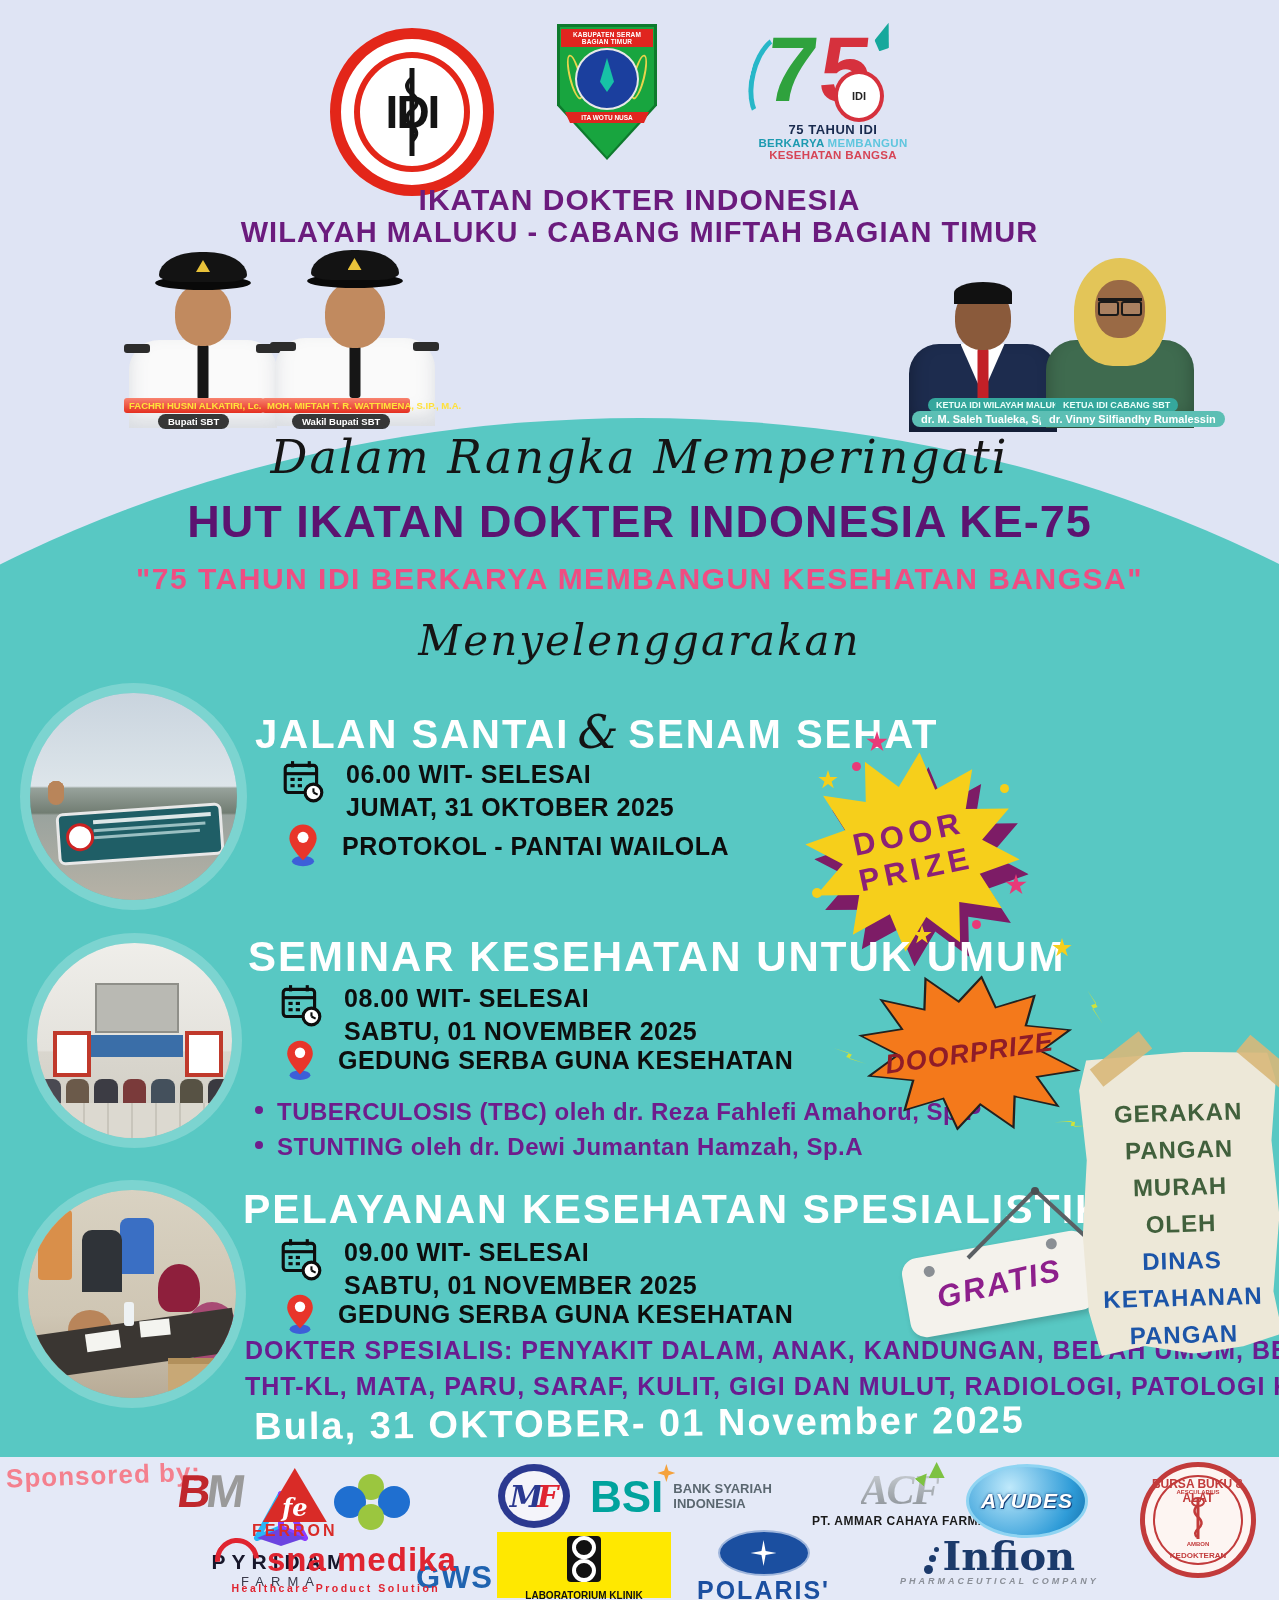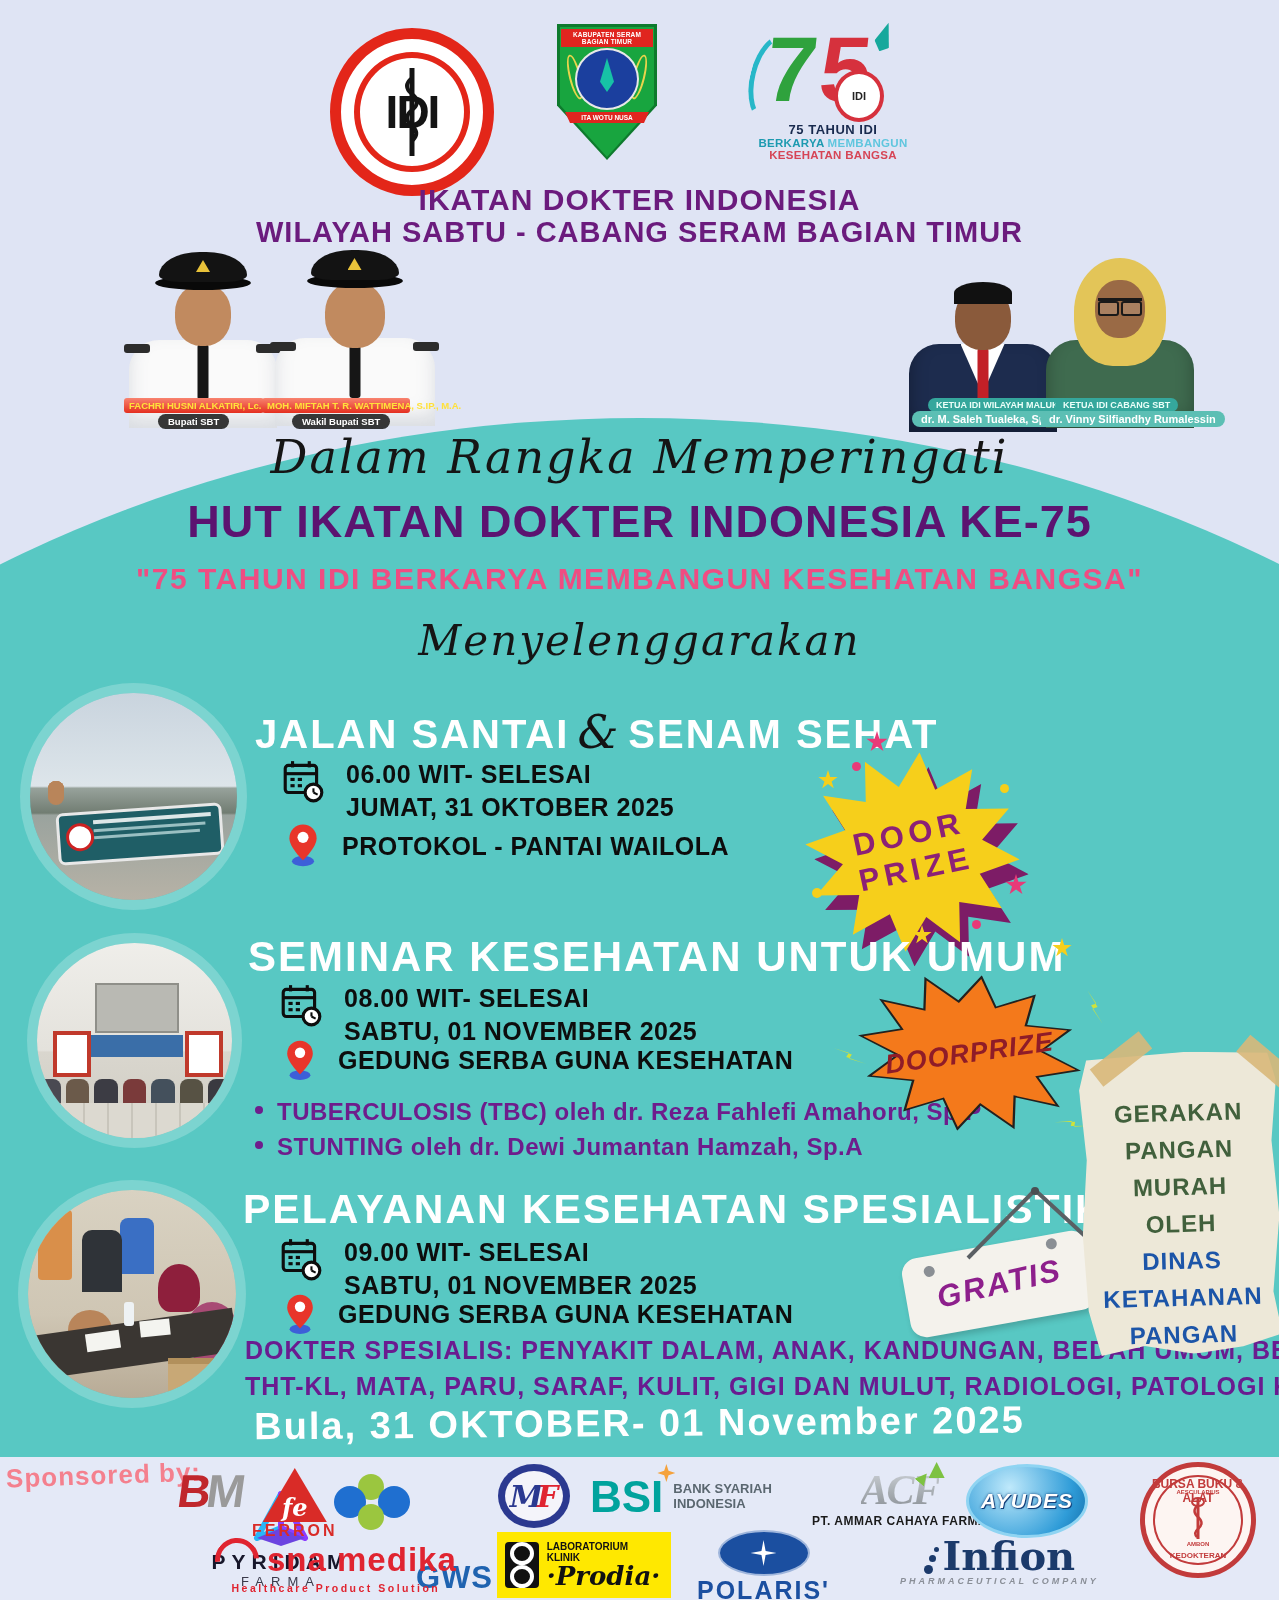--- a/index.html
+++ b/index.html
@@ -166,21 +166,21 @@
                border:3px solid #8fd4f2;display:flex;align-items:center;justify-content:center;}
   .ayudes-txt{font-size:21px;font-weight:900;font-style:italic;color:#fff;text-shadow:0 0 3px #123f7a,1px 1px 0 #123f7a;letter-spacing:1px;}
   .bursa{width:106px;height:106px;border:5px solid #c23b3b;border-radius:50%;position:relative;background:#fdf5f2;}
   .bursa-in{position:absolute;inset:8px;border:2px solid #c23b3b;border-radius:50%;}
   .bursa-t{position:absolute;width:100%;text-align:center;color:#c23b3b;font-weight:900;}
   .sna-row{display:flex;align-items:center;gap:8px;}
   .sna-arc{width:34px;height:34px;border:5px solid transparent;border-left-color:#e02430;border-top-color:#e02430;
            border-radius:50%;transform:rotate(40deg);}
   .sna-name{font-size:33px;font-weight:900;color:#e02430;letter-spacing:1px;}
   .sna-sub{font-size:10.5px;font-weight:bold;color:#e02430;letter-spacing:2.5px;}
-  .prodia{width:158px;height:58px;background:#ffe800;display:flex;align-items:center;gap:8px;padding:4px 8px;}
+  .prodia{width:158px;height:58px;background:#ffe800;display:flex;align-items:center;gap:8px;padding:4px 8px;flex-direction:column;}
   .prodia-mark{width:34px;height:46px;background:#111;border-radius:4px;display:flex;flex-direction:column;align-items:center;justify-content:space-evenly;}
   .prodia-mark i{width:16px;height:16px;border:4px solid #fff;border-radius:50%;display:block;}
   .prodia-top{font-size:10px;font-weight:900;color:#111;}
   .prodia-name{font-family:"DejaVu Serif",serif;font-style:italic;font-weight:bold;font-size:26px;color:#111;line-height:1;}
   .polaris-oval{width:88px;height:42px;background:#1b4fa0;border-radius:50%;border:2px solid #9fb6dc;
                 display:flex;align-items:center;justify-content:center;}
   .polaris-star{width:26px;height:26px;background:#fff;
                 clip-path:polygon(50% 0,58% 42%,100% 50%,58% 58%,50% 100%,42% 58%,0 50%,42% 42%);}
   .polaris-name{font-size:25px;font-weight:900;color:#1b4fa0;letter-spacing:2px;}
   .infion-row{display:flex;align-items:flex-end;gap:4px;}
@@ -230,21 +230,21 @@
     </div>
     <div class="anniv-l1">75 TAHUN IDI</div>
     <div class="anniv-l2">
       <span style="color:#1d9ab0;">BERKARYA</span>
       <span style="color:#5fc6de;">MEMBANGUN</span>
     </div>
     <div class="anniv-l3">KESEHATAN BANGSA</div>
   </div>
 
   <div class="abs org1">IKATAN DOKTER INDONESIA</div>
-  <div class="abs org2">WILAYAH SABTU - CABANG SERAM BAGIAN TIMUR</div>
+  <div class="abs org2">WILAYAH MALUKU - CABANG MIFTAH BAGIAN TIMUR</div>
 
   <div class="person" style="left:118px;top:252px;width:170px;height:178px;">
     <div class="p-torso"></div>
     <div class="p-board" style="left:6px;"></div>
     <div class="p-board" style="right:6px;"></div>
     <div class="p-tie"></div>
     <div class="p-face"></div>
     <div class="p-visor"></div>
     <div class="p-cap"></div>
     <div class="p-embl"></div>

